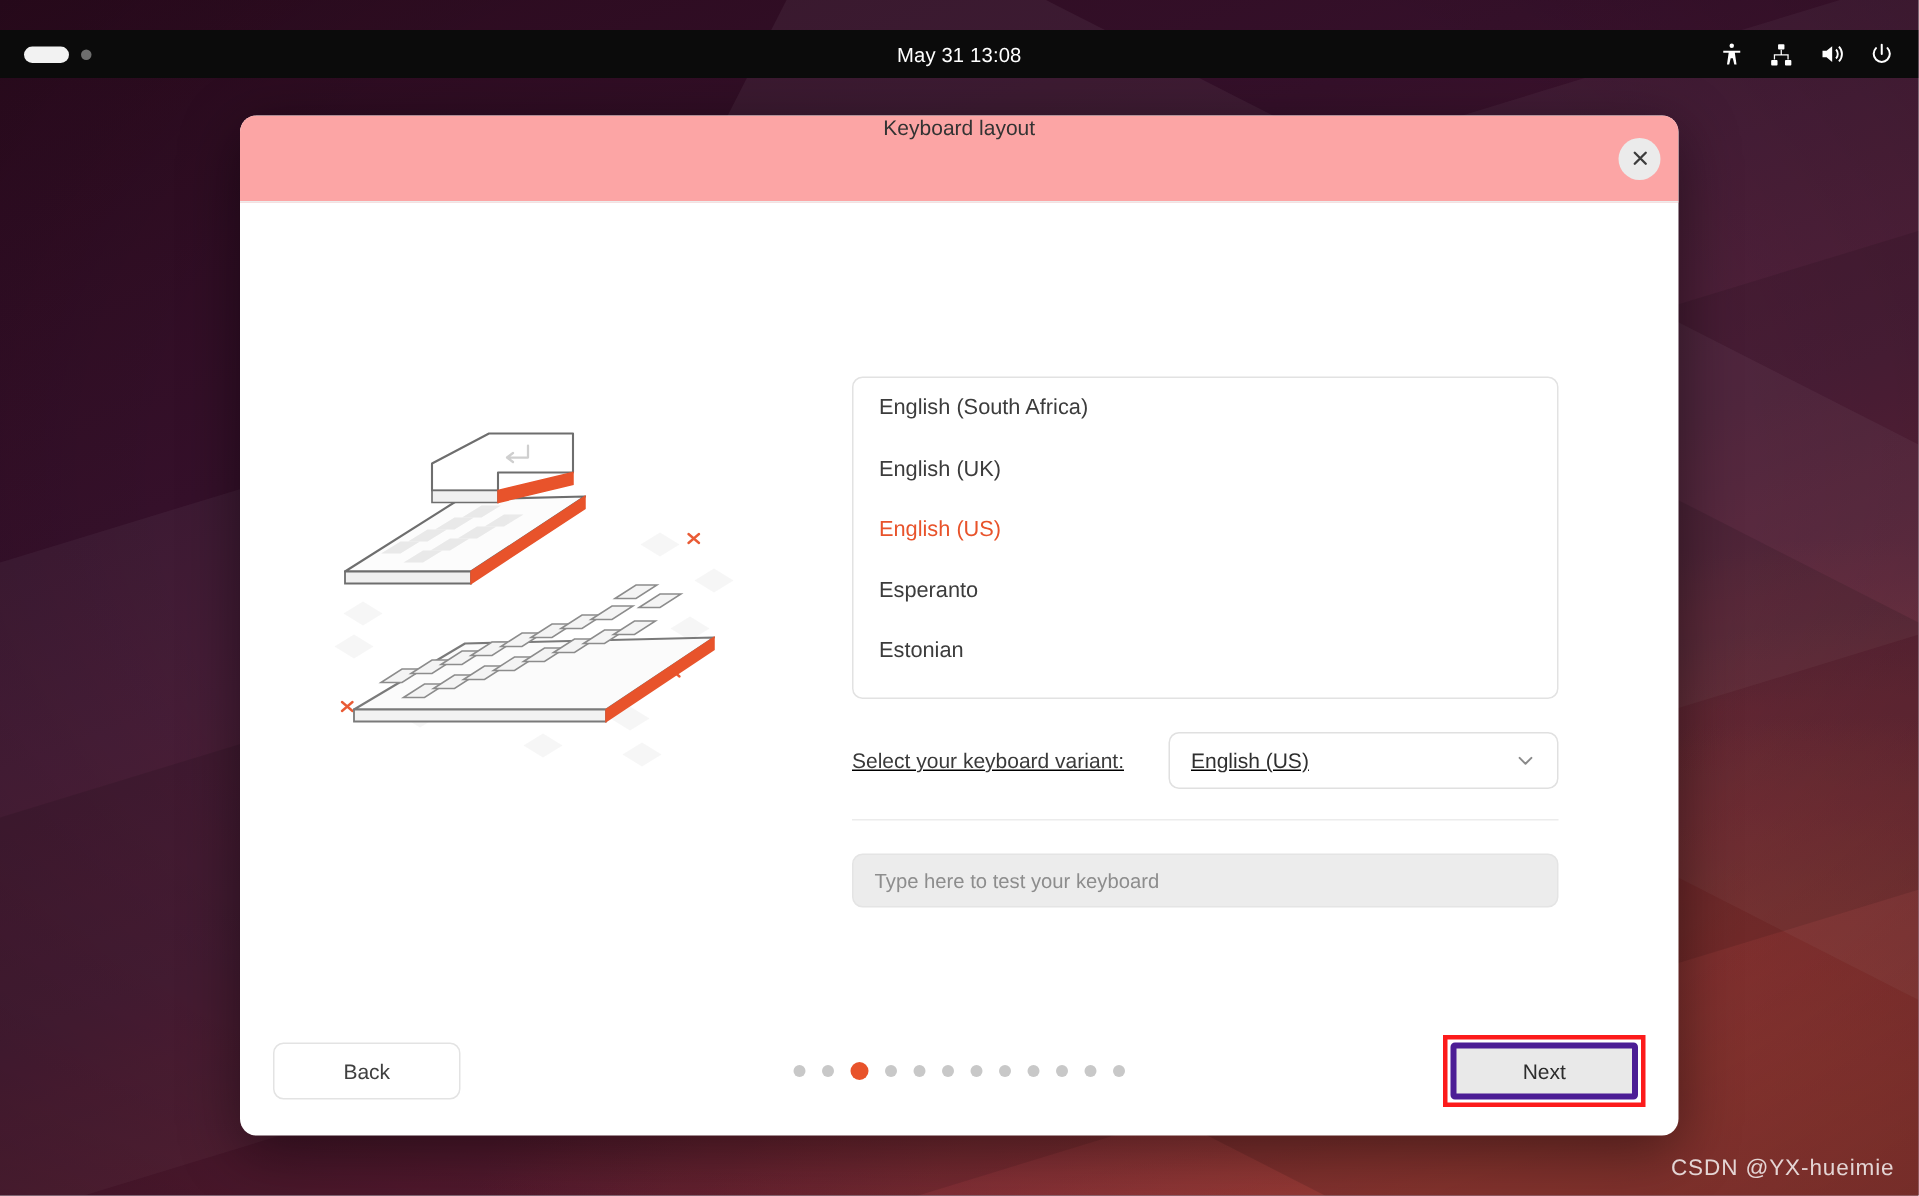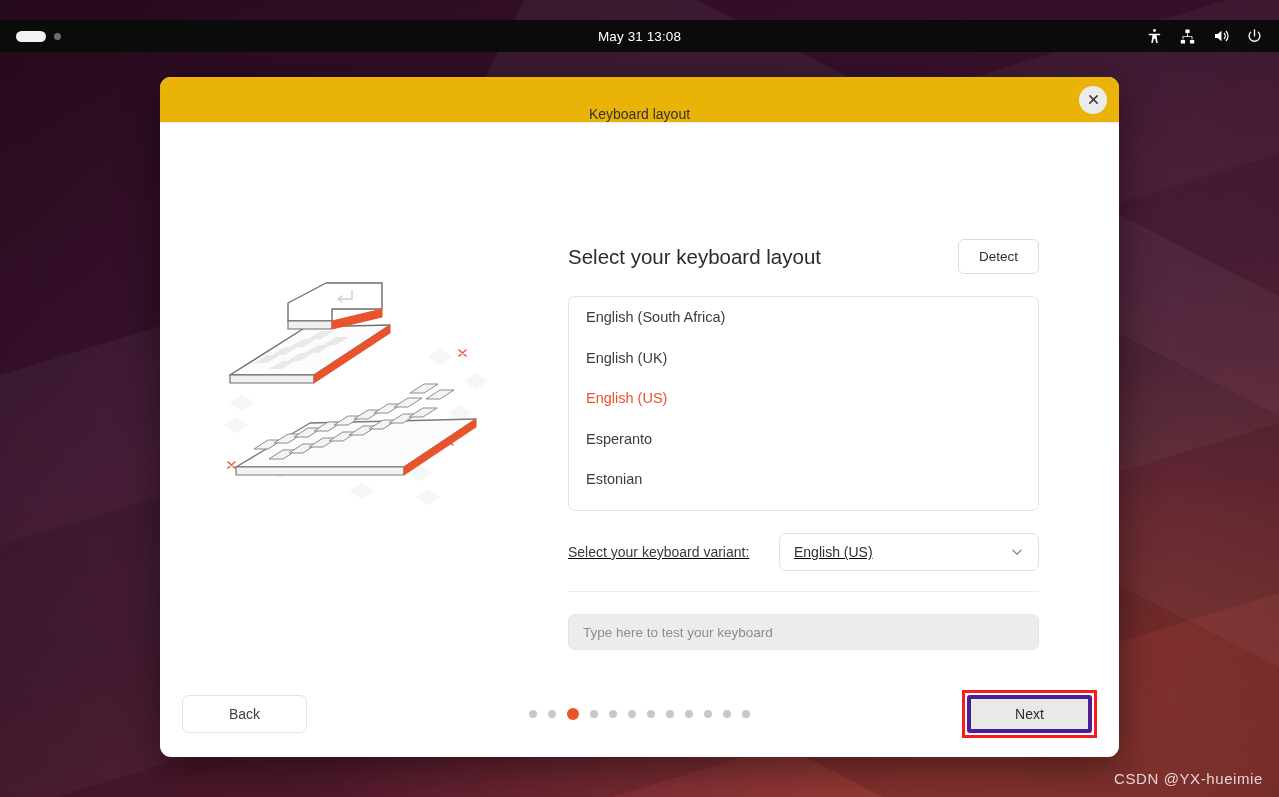--- a/index.html
+++ b/index.html
@@ -68,23 +68,23 @@
 
   
   #dialog {
     position:absolute; left:160px; top:77px; width:959px; height:680px;
     background:#ffffff; border-radius:11px;
     box-shadow:0 10px 40px rgba(0,0,0,0.45);
     z-index:20; overflow:hidden;
     display:flex; flex-direction:column;
   }
   #titlebar {
-    height:46px; flex:none; position:relative;
-    display:flex; align-items:flex-end; justify-content:center;
-    border-bottom:1px solid #ededed; background:#eab308;
+    height:58px; flex:none; position:relative;
+    display:flex; align-items:flex-start; justify-content:center;
+    border-bottom:1px solid #ededed; background:#fca5a5;
   }
   #titlebar-title { font-size:14px; color:#333333; }
   #close-btn {
     position:absolute; right:12px; top:50%; transform:translateY(-50%);
     width:28px; height:28px; border-radius:50%;
     background:#ebebeb; border:none; cursor:pointer;
     display:flex; align-items:center; justify-content:center;
   }
 
   #content {
@@ -305,24 +305,20 @@
           <path d="M74 26 L112 6 L168 6 L168 32 L118 32 L118 44 L74 44 Z" fill="#ffffff" stroke="#6e6e6e" stroke-width="1.4" stroke-linejoin="round"></path>
           <path d="M74 44 L74 52 L118 52 L118 44 Z" fill="#f0f0f0" stroke="#6e6e6e" stroke-width="1.1"></path>
           <path d="M118 44 L168 32 L168 40 L118 52 Z" fill="#e8532b" stroke="#e8532b" stroke-width="1"></path>
           <path d="M138 14 l0 8 -12 0 M128 19 l-4 3 4 3" fill="none" stroke="#cfcfcf" stroke-width="1.5" stroke-linecap="round" stroke-linejoin="round"></path>
         </g>
       </svg>
     </div>
 
     <div id="form-pane">
 
-      <div id="heading-row">
-        <div id="page-heading">Select your keyboard layout</div>
-        <button id="detect-btn">Detect</button>
-      </div>
 
       <div id="layout-list">
         <div class="layout-item">English (South Africa)</div>
         <div class="layout-item">English (UK)</div>
         <div class="layout-item selected">English (US)</div>
         <div class="layout-item">Esperanto</div>
         <div class="layout-item">Estonian</div>
       </div>
 
       <div id="variant-row">

